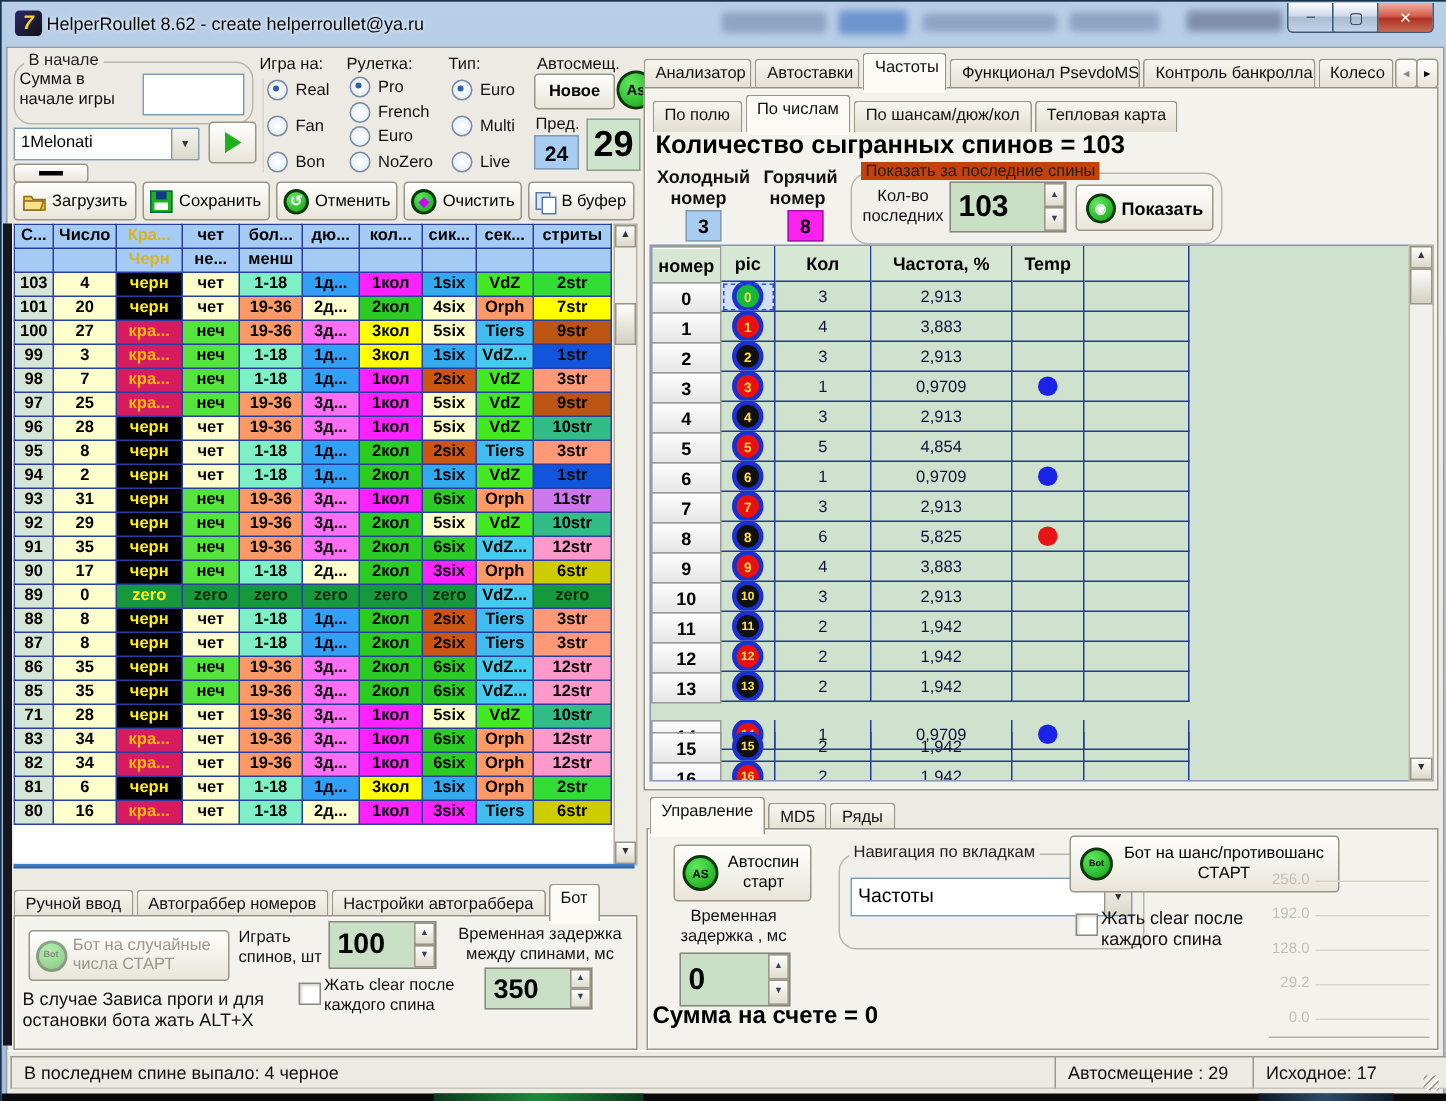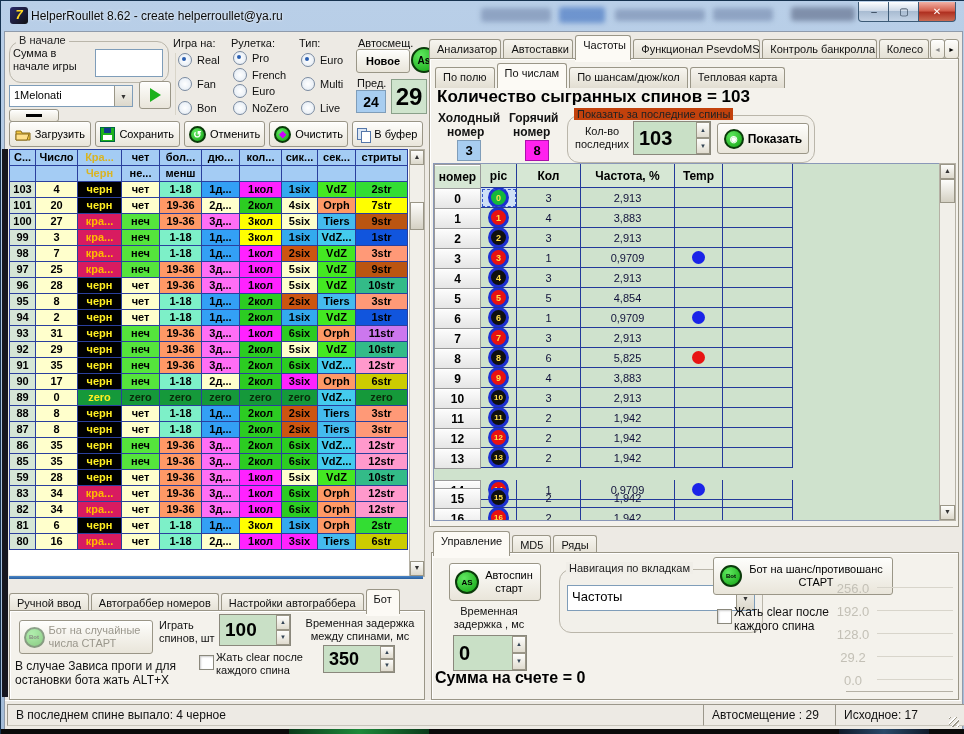--- a/index.html
+++ b/index.html
@@ -61,21 +61,21 @@
          font-size:11px;color:#10103a;overflow:hidden;}
   .fhead .fcell{font-weight:bold;font-size:12px;color:#000;background:#d6e7d4;}
   .numcell{background:linear-gradient(#fdfdfd,#e6e6e6);border:1px solid #9a9a9a !important;font-weight:bold;color:#000 !important;
            box-shadow:inset 0 1px 0 #fff;}
   .circ{width:15px;height:15px;border-radius:50%;border:3px solid #1c2fd0;display:flex;align-items:center;justify-content:center;
         font-size:9px;font-weight:bold;color:#ffe24a;}
   .dot{width:13px;height:13px;border-radius:50%;}
   
   .statuspanel{position:absolute;top:3px;bottom:3px;border:1px solid #c8c5bb;border-top-color:#9b978b;border-left-color:#9b978b;
                background:#edeae4;display:flex;align-items:center;padding-left:8px;font-size:12px;color:#111;overflow:hidden;}
-  .axis-lbl{position:absolute;font-size:13px;color:#c3c0b6;text-align:center;width:40px;}
+  .axis-lbl{position:absolute;font-size:10px;color:#c3c0b6;text-align:right;width:40px;}
   .axis-line{position:absolute;height:1px;background:#d8d5cb;}
 </style>
 </head>
 <body>
 
 <div id="win">
 
   <div class="abs" id="titlebar">
     <div class="abs" style="left:9px;top:6px;width:18px;height:17px;background:linear-gradient(135deg,#2a2a6a,#111);border-radius:3px;
                 color:#ffd723;font-size:13px;font-weight:bold;font-style:italic;text-align:center;line-height:16px;">7</div>
@@ -455,21 +455,21 @@
             <td style="background: rgb(0, 0, 0); color: rgb(255, 238, 34);">черн</td>
             <td style="background: rgb(85, 228, 60); color: rgb(0, 0, 0);">неч</td>
             <td style="background: rgb(255, 153, 102); color: rgb(0, 0, 0);">19-36</td>
             <td style="background: rgb(255, 110, 245); color: rgb(0, 0, 0);">3д...</td>
             <td style="background: rgb(44, 204, 34); color: rgb(0, 0, 0);">2кол</td>
             <td style="background: rgb(44, 204, 34); color: rgb(0, 0, 0);">6six</td>
             <td style="background: rgb(68, 203, 238); color: rgb(0, 0, 0);">VdZ...</td>
             <td style="background: rgb(255, 153, 204); color: rgb(0, 0, 0);">12str</td>
           </tr>
           <tr>
-            <td style="background: rgb(214, 230, 214);">59</td>
+            <td style="background: rgb(214, 230, 214);">71</td>
             <td style="background: rgb(255, 255, 204);">28</td>
             <td style="background: rgb(0, 0, 0); color: rgb(255, 238, 34);">черн</td>
             <td style="background: rgb(255, 255, 204); color: rgb(0, 0, 0);">чет</td>
             <td style="background: rgb(255, 153, 102); color: rgb(0, 0, 0);">19-36</td>
             <td style="background: rgb(255, 110, 245); color: rgb(0, 0, 0);">3д...</td>
             <td style="background: rgb(255, 34, 255); color: rgb(0, 0, 0);">1кол</td>
             <td style="background: rgb(255, 255, 204); color: rgb(0, 0, 0);">5six</td>
             <td style="background: rgb(68, 232, 34); color: rgb(0, 0, 0);">VdZ</td>
             <td style="background: rgb(51, 187, 136); color: rgb(0, 0, 0);">10str</td>
           </tr>

